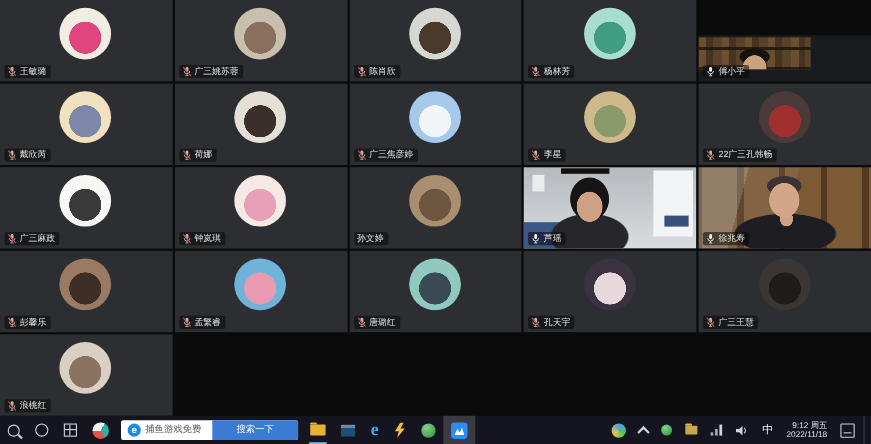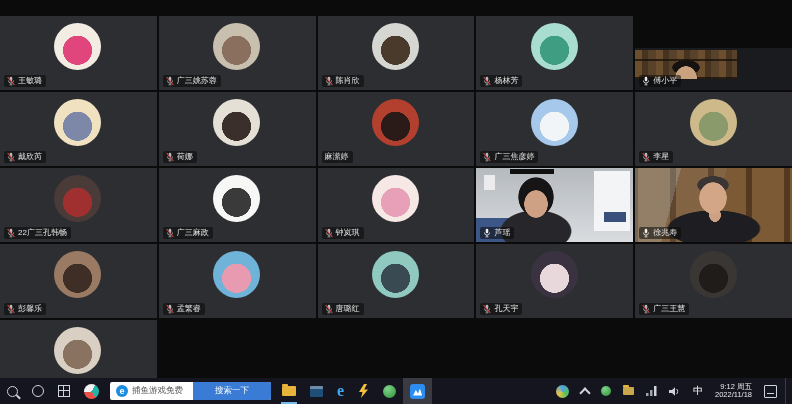--- a/index.html
+++ b/index.html
@@ -1,20 +1,20 @@
 <!DOCTYPE html>
 <html><head>
 <meta charset="utf-8">
 <style>
   html,body{margin:0;padding:0;background:#000;}
   #stage{position:relative;width:792px;height:404px;background:#0b0b0c;overflow:hidden;
          font-family:"Liberation Sans",sans-serif;}
 
   
-  #grid{position:absolute;left:0;top:16px;width:792px;height:378px;
+  #grid{position:absolute;left:0;top:0;width:792px;height:378px;
         display:grid;grid-template-columns:repeat(5,1fr);grid-template-rows:repeat(5,1fr);
         gap:2px;background:#0b0b0c;}
   .tile{position:relative;background:#2c2e32;overflow:hidden;}
   .tile.video-fu{background:#1a1b1e;margin-top:32px;}
   .avatar{position:absolute;left:50%;top:7px;width:47px;height:47px;margin-left:-24px;
           border-radius:50%;}
   .name-tag{position:absolute;left:4px;bottom:3px;display:flex;align-items:center;gap:3px;
             background:rgba(10,10,10,.55);border-radius:2px;padding:1px 4px 1px 3px;
             font-size:8px;line-height:10px;color:#e4e4e4;white-space:nowrap;max-width:140px;overflow:hidden;}
   .mic{width:8px;height:10px;flex:0 0 auto;}
@@ -198,27 +198,20 @@
         <path d="M1.8 5.4a3.2 3.2 0 0 0 6.4 0" stroke="#b9b9b9" stroke-width="1" fill="none"></path>
         <line x1="5" y1="8.6" x2="5" y2="10.4" stroke="#b9b9b9" stroke-width="1"></line>
         <line x1="3.2" y1="10.8" x2="6.8" y2="10.8" stroke="#b9b9b9" stroke-width="1"></line>
         <line x1="0.8" y1="1" x2="9.2" y2="11" stroke="#e04848" stroke-width="1.3"></line>
       </svg>
 
       <span class="pname">荷娜</span>
     </div>
   </div>
 
-  <div class="tile">
-    <div class="avatar" style="background: radial-gradient(circle at 50% 58%, rgb(42, 26, 24) 0px, rgb(42, 26, 24) 40%, rgb(179, 64, 47) 41%);"></div>
-    <div class="name-tag">
-
-      <span class="pname">麻潆婷</span>
-    </div>
-  </div>
 
   <div class="tile">
     <div class="avatar" style="background: radial-gradient(circle at 50% 58%, rgb(242, 245, 248) 0px, rgb(242, 245, 248) 40%, rgb(166, 200, 234) 41%);"></div>
     <div class="name-tag">
       <svg class="mic mic-muted" viewBox="0 0 10 12">
         <rect x="3.4" y="0.8" width="3.2" height="5.6" rx="1.6" fill="#b9b9b9"></rect>
         <path d="M1.8 5.4a3.2 3.2 0 0 0 6.4 0" stroke="#b9b9b9" stroke-width="1" fill="none"></path>
         <line x1="5" y1="8.6" x2="5" y2="10.4" stroke="#b9b9b9" stroke-width="1"></line>
         <line x1="3.2" y1="10.8" x2="6.8" y2="10.8" stroke="#b9b9b9" stroke-width="1"></line>
         <line x1="0.8" y1="1" x2="9.2" y2="11" stroke="#e04848" stroke-width="1.3"></line>
@@ -281,20 +274,27 @@
         <path d="M1.8 5.4a3.2 3.2 0 0 0 6.4 0" stroke="#b9b9b9" stroke-width="1" fill="none"></path>
         <line x1="5" y1="8.6" x2="5" y2="10.4" stroke="#b9b9b9" stroke-width="1"></line>
         <line x1="3.2" y1="10.8" x2="6.8" y2="10.8" stroke="#b9b9b9" stroke-width="1"></line>
         <line x1="0.8" y1="1" x2="9.2" y2="11" stroke="#e04848" stroke-width="1.3"></line>
       </svg>
 
       <span class="pname">钟岚琪</span>
     </div>
   </div>
 
+  <div class="tile">
+    <div class="avatar" style="background: radial-gradient(circle at 50% 58%, rgb(111, 86, 64) 0px, rgb(111, 86, 64) 40%, rgb(169, 143, 111) 41%);"></div>
+    <div class="name-tag">
+
+      <span class="pname">孙文婷</span>
+    </div>
+  </div>
 
 
   <div class="tile">
         <div class="scene sc-lu"></div>
 
     <div class="name-tag">
 
       <svg class="mic mic-live" viewBox="0 0 10 12">
         <rect x="3.4" y="0.8" width="3.2" height="5.6" rx="1.6" fill="#f0f0f0"></rect>
         <path d="M1.8 5.4a3.2 3.2 0 0 0 6.4 0" stroke="#f0f0f0" stroke-width="1" fill="none"></path>

